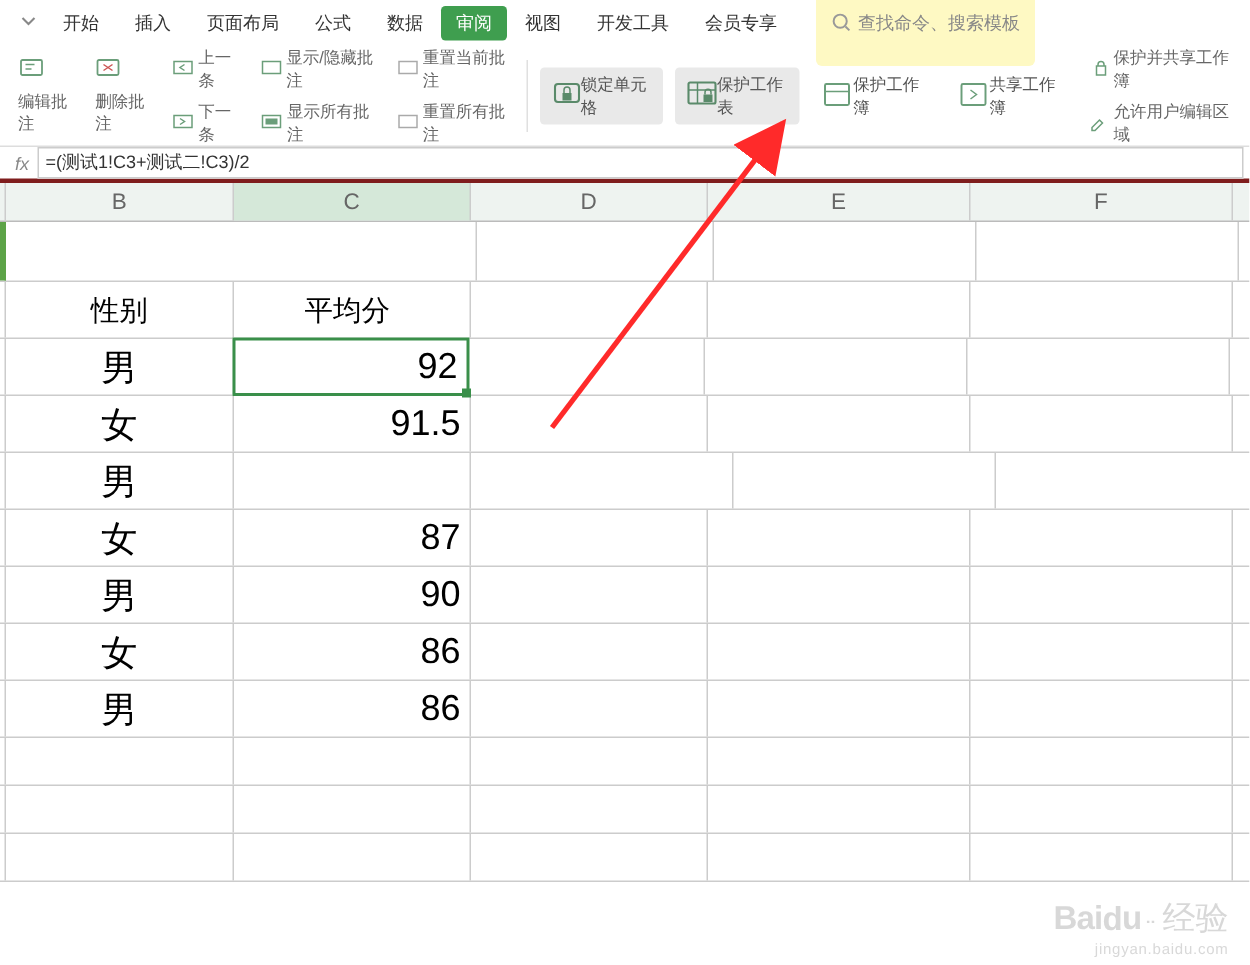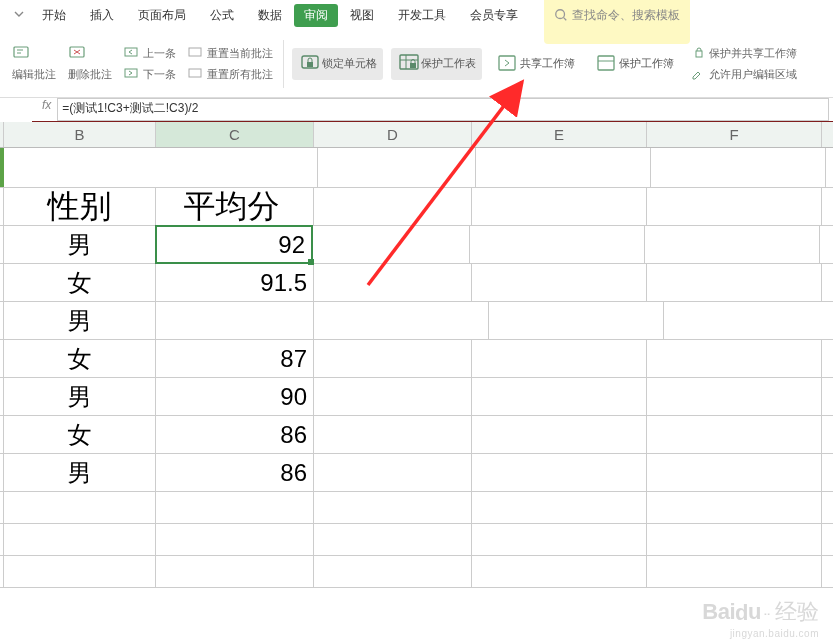--- a/index.html
+++ b/index.html
@@ -17,21 +17,21 @@
     .ribbon { height: 68px; display: flex; align-items: center; background: #fff; border-bottom: 1px solid #ddd; padding: 0 6px; }
     .ribbon-col { display: flex; flex-direction: column; justify-content: center; margin: 0 6px; font-size: 11px; color: #666; }
     .ribbon-col .ribbon-row { display: flex; align-items: center; margin: 3px 0; }
     .ribbon-col .ribbon-row svg { margin-right: 3px; }
     .ribbon-btn-large { display: flex; flex-direction: row; align-items: center; justify-content: center; margin: 0 4px; font-size: 11px; color: #555; padding: 4px 6px; border-radius: 3px; }
     .ribbon-btn-large.highlight { background: #e9e9e9; }
     .ribbon-btn-large svg { margin-bottom: 2px; }
     .ribbon-sep { width: 1px; height: 48px; background: #e0e0e0; margin: 0 4px; }
     
     
-    .formula-bar { height: 24px; border-bottom: 1px solid #7f1d1d; display: flex; font-size: 12px; padding: 0 4px; margin-left: 32px; }
+    .formula-bar { height: 24px; border-bottom: 3px solid #7f1d1d; display: flex; align-items: center; font-size: 12px; padding: 0 4px; }
     .formula-bar .fx { color: #888; font-style: italic; padding: 0 6px; }
     .formula-bar .formula-input { flex: 1; border: 1px solid #ccc; padding: 1px 4px; font-size: 12px; color: #333; background: #fff; }
     
     
     .grid { position: relative; }
     .col-headers { display: flex; height: 26px; background: #eef3f0; border-bottom: 1px solid #bbb; }
     .col-header { border-right: 1px solid #ccc; text-align: center; font-size: 15px; color: #666; display: flex; align-items: center; justify-content: center; }
     .col-header.active { background: #d5e8d9; }
     .ch-stub { width: 4px; }
     .ch-B { width: 152px; }
@@ -47,21 +47,21 @@
     .c-stub { width: 4px; }
     .c-B { width: 152px; justify-content: center; }
     .c-C { width: 158px; justify-content: flex-end; padding-right: 6px; }
     .c-D { width: 158px; }
     .c-E { width: 175px; }
     .c-F { width: 175px; }
     
     .title-row .c-stub, .title-row .c-B, .title-row .c-C { background: #5ca347; border-right: 1px solid #5ca347; }
     .title-row .merged { width: 314px; color: #fff; font-size: 28px; padding-left: 2px; border-right: 1px solid #ccc; }
     
-    .header-cells .c-B, .header-cells .c-C { font-size: 32px; justify-content: center; color: #000; }
+    .header-cells .c-B, .header-cells .c-C { font-size: 19px; justify-content: center; color: #000; }
     
     .selected-cell { border: 2px solid #3a8f4a; position: relative; margin: -1px; z-index: 2; background: #fff; }
     .selected-cell::after { content: ''; position: absolute; right: -3px; bottom: -3px; width: 6px; height: 6px; background: #3a8f4a; }
     
     
     .arrow-svg { position: absolute; top: 70px; left: 350px; pointer-events: none; z-index: 5; }
     
     
     .watermark { position: absolute; right: 14px; bottom: 16px; color: #cfcfcf; font-size: 22px; display: flex; align-items: baseline; opacity: 0.8; }
     .watermark .wmsub { font-size: 10px; margin-left: 0; letter-spacing: 0.5px; text-align: right; }
@@ -129,20 +129,35 @@
         <svg width="16" height="12">
           <rect x="1" y="1" width="12" height="8" fill="none" stroke="#6b9e7a"></rect>
           <path d="M5 3 L8 5 L5 7" stroke="#6b9e7a" fill="none"></path>
         </svg>
         <span>下一条</span>
       </div>
   </div>
   <div class="ribbon-col">
     <div class="ribbon-row">
         <svg width="16" height="12">
+          <rect x="1" y="1" width="12" height="8" fill="none" stroke="#6b9e7a"></rect>
+        </svg>
+        <span>显示/隐藏批注</span>
+      </div>
+    <div class="ribbon-row">
+        <svg width="16" height="12">
+          <rect x="1" y="1" width="12" height="8" fill="none" stroke="#6b9e7a"></rect>
+          <rect x="3" y="3" width="8" height="4" fill="#6b9e7a"></rect>
+        </svg>
+        <span>显示所有批注</span>
+      </div>
+  </div>
+  <div class="ribbon-col">
+    <div class="ribbon-row">
+        <svg width="16" height="12">
           <rect x="1" y="1" width="12" height="8" fill="none" stroke="#aaa"></rect>
         </svg>
         <span>重置当前批注</span>
       </div>
     <div class="ribbon-row">
         <svg width="16" height="12">
           <rect x="1" y="1" width="12" height="8" fill="none" stroke="#aaa"></rect>
         </svg>
         <span>重置所有批注</span>
       </div>
@@ -162,30 +177,30 @@
         <line x1="3" y1="8" x2="21" y2="8" stroke="#5a8a6a"></line>
         <line x1="9" y1="3" x2="9" y2="17" stroke="#5a8a6a"></line>
         <rect x="13" y="11" width="6" height="5" fill="#5a8a6a"></rect>
         <path d="M14 11 v-1.5 a2 2 0 0 1 4 0 v1.5" stroke="#5a8a6a" fill="none"></path>
       </svg>
     <span>保护工作表</span>
   </div>
   <div class="ribbon-btn-large">
     <svg width="24" height="22">
         <rect x="3" y="4" width="16" height="14" rx="1" fill="none" stroke="#6b9e7a" stroke-width="1.3"></rect>
-        <path d="M9 8 L13 11 L9 14" stroke="#6b9e7a" fill="none"></path>
-      </svg>
-    <span>共享工作簿</span>
+        <line x1="3" y1="9" x2="19" y2="9" stroke="#6b9e7a"></line>
+      </svg>
+    <span>保护工作簿</span>
   </div>
   <div class="ribbon-btn-large">
     <svg width="24" height="22">
         <rect x="3" y="4" width="16" height="14" rx="1" fill="none" stroke="#6b9e7a" stroke-width="1.3"></rect>
-        <line x1="3" y1="9" x2="19" y2="9" stroke="#6b9e7a"></line>
-      </svg>
-    <span>保护工作簿</span>
+        <path d="M9 8 L13 11 L9 14" stroke="#6b9e7a" fill="none"></path>
+      </svg>
+    <span>共享工作簿</span>
   </div>
   <div class="ribbon-col">
     <div class="ribbon-row">
         <svg width="16" height="12">
           <rect x="6" y="4" width="6" height="6" fill="none" stroke="#6b9e7a"></rect>
           <path d="M7 4 v-1 a2 2 0 0 1 4 0 v1" stroke="#6b9e7a" fill="none"></path>
         </svg>
         <span>保护并共享工作簿</span>
       </div>
     <div class="ribbon-row">

